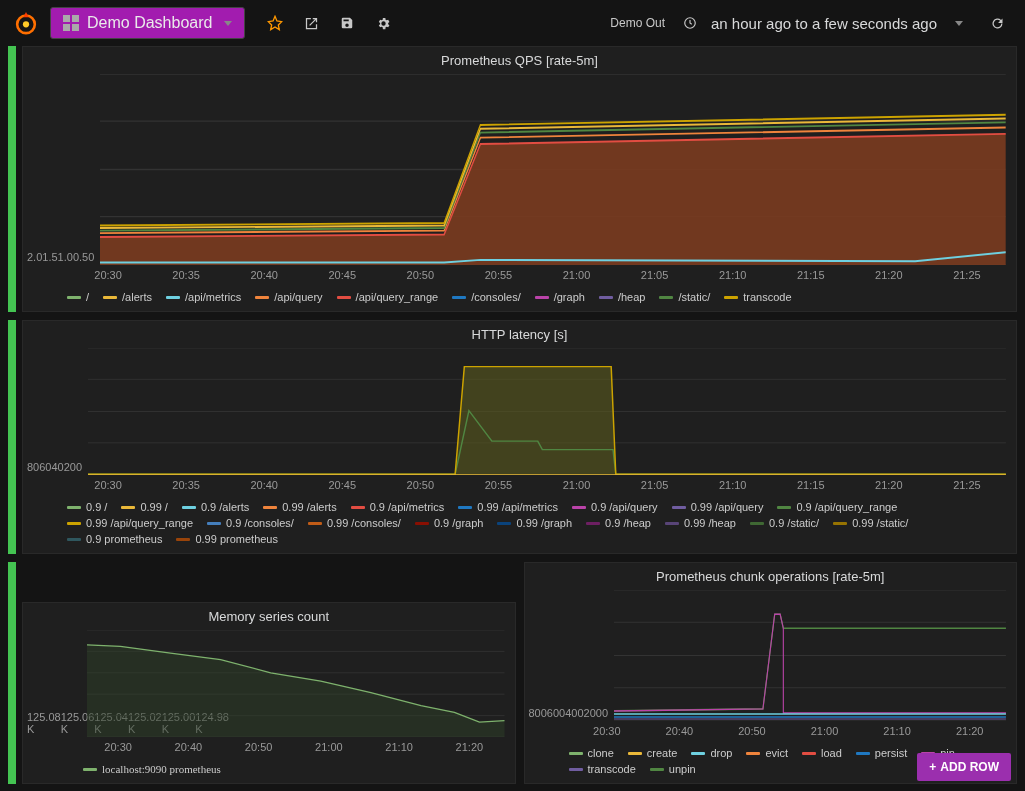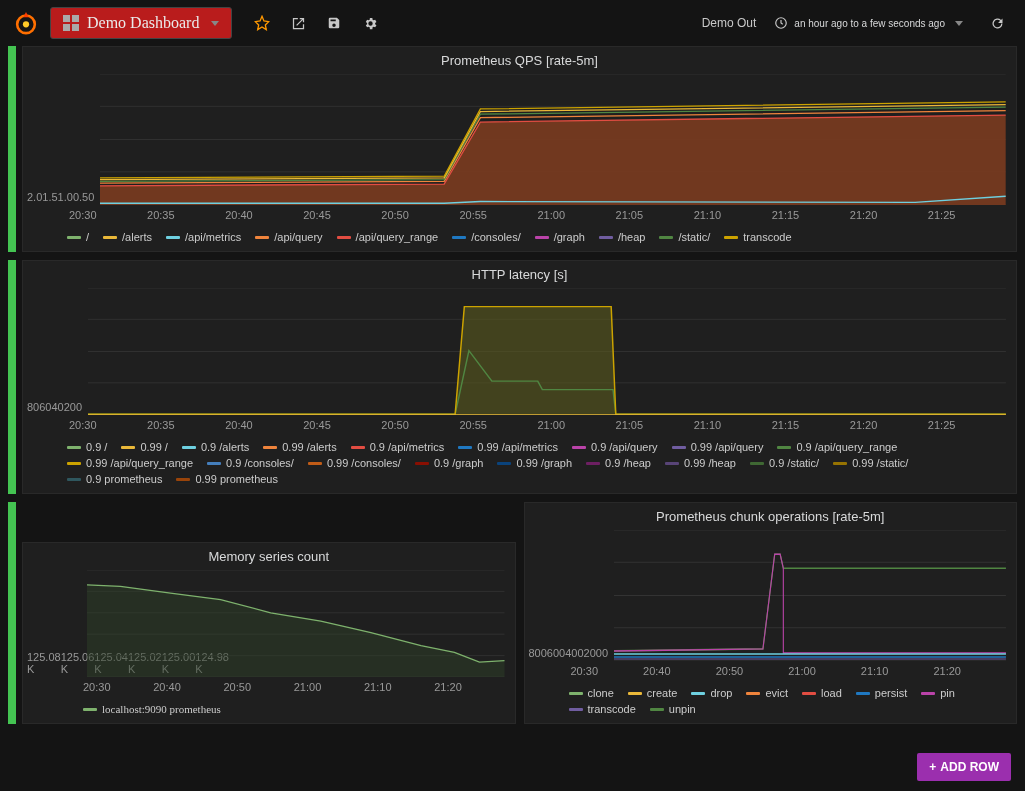--- a/index.html
+++ b/index.html
@@ -1,38 +1,38 @@
 <!DOCTYPE html>
 <html><head>
 <meta charset="utf-8">
 <style>
   html,body{margin:0;padding:0;background:#141414;color:#d8d9da;font-family:Helvetica,Arial,sans-serif;font-size:12px;}
   body{width:1025px;height:791px;overflow:hidden;}
   .toolbar{display:flex;align-items:center;height:46px;padding:0 12px;gap:4px;}
   .logo{width:28px;height:28px;display:flex;align-items:center;justify-content:center;}
-  .dash-btn{display:flex;align-items:center;gap:8px;background:#b91c1c;border:1px solid #444;border-radius:3px;padding:6px 12px;margin-left:6px;margin-right:10px;cursor:pointer;font-family:Liberation Serif, serif;}
+  .dash-btn{display:flex;align-items:center;gap:8px;background:#a21caf;border:1px solid #444;border-radius:3px;padding:6px 12px;margin-left:6px;margin-right:10px;cursor:pointer;}
   .dash-grid{display:inline-grid;grid-template-columns:repeat(2,7px);grid-template-rows:repeat(2,7px);gap:2px;}
   .dash-grid span{background:#aaa;}
   .dash-title{font-size:16px;color:#eaeaea;}
   .caret{width:0;height:0;border-left:4px solid transparent;border-right:4px solid transparent;border-top:5px solid #888;margin-left:4px;}
   .tool-icon{width:32px;height:32px;display:flex;align-items:center;justify-content:center;color:#c8c8c8;cursor:pointer;border-radius:2px;}
   .star svg path{fill:none;stroke:#ff9800;stroke-width:2;}
   .spacer{flex:1;}
   .zoom-out{color:#c8c8c8;font-size:12px;margin-right:14px;cursor:pointer;}
-  .time-picker{display:flex;align-items:center;gap:6px;color:#d8d9da;font-size:10px;cursor:pointer;margin-right:14px;}
+  .time-picker{display:flex;align-items:center;gap:14px;color:#d8d9da;font-size:15px;cursor:pointer;margin-right:14px;}
   .panels{padding:0 8px;}
   .row{display:flex;gap:8px;margin-bottom:8px;}
   .panel{background:#1f1f1f;border:1px solid #292929;flex:1;position:relative;display:flex;flex-direction:column;}
   .row-handle{width:8px;background:#44c452;margin-right:-2px;z-index:2;border-radius:0;}
   .panel-title{text-align:center;font-size:13px;color:#d8d9da;padding:6px 0 2px;font-weight:normal;}
   .plot-wrap{display:flex;flex:1;min-height:0;}
   .yaxis{display:flex;justify-content:space-between;align-items:flex-end;padding:2px 6px 2px 4px;color:#999;font-size:11px;}
   .plot{flex:1;position:relative;margin:4px 10px 0 0;}
   .xaxis{display:flex;padding:4px 10px 4px 0;margin-left:46px;color:#999;font-size:11px;}
-  .xaxis span{flex:1;}
+  .xaxis span{flex:1;text-align:center;}
   .legend{display:flex;flex-wrap:wrap;gap:4px 14px;padding:6px 10px 8px 44px;}
   .leg-item{display:flex;align-items:center;gap:5px;font-size:11px;color:#ccc;white-space:nowrap;}
   .leg-sw{width:14px;height:3px;border-radius:1px;}
   svg.chart{position:absolute;inset:0;width:100%;height:100%;}
   .add-row-btn{position:fixed;right:14px;bottom:10px;background:#9b2fae;color:#fff;border:none;padding:7px 12px;font-size:12px;font-weight:bold;border-radius:2px;display:flex;align-items:center;gap:4px;cursor:pointer;}
 </style>
 </head>
 <body>
 
 <div class="toolbar">
@@ -85,21 +85,21 @@
   </div>
   <div class="tool-icon">
     <svg width="15" height="15" viewBox="0 0 24 24" fill="#c8c8c8">
         <path d="M17.65 6.35A8 8 0 1 0 20 12h-2a6 6 0 1 1-1.76-4.24L13 11h7V4l-2.35 2.35z"></path>
       </svg>
   </div>
 </div>
 
 <div class="panels">
 
-  <div class="row" style="height:206px;">
+  <div class="row" style="height:266px;">
     <div class="row-handle"></div>
     <div class="panel">
       <div class="panel-title">Prometheus QPS [rate-5m]</div>
       <div class="plot-wrap">
         <div class="yaxis" id="qps-y">
             <span>2.0</span>
             <span>1.5</span>
             <span>1.0</span>
             <span>0.5</span>
             <span>0</span>

